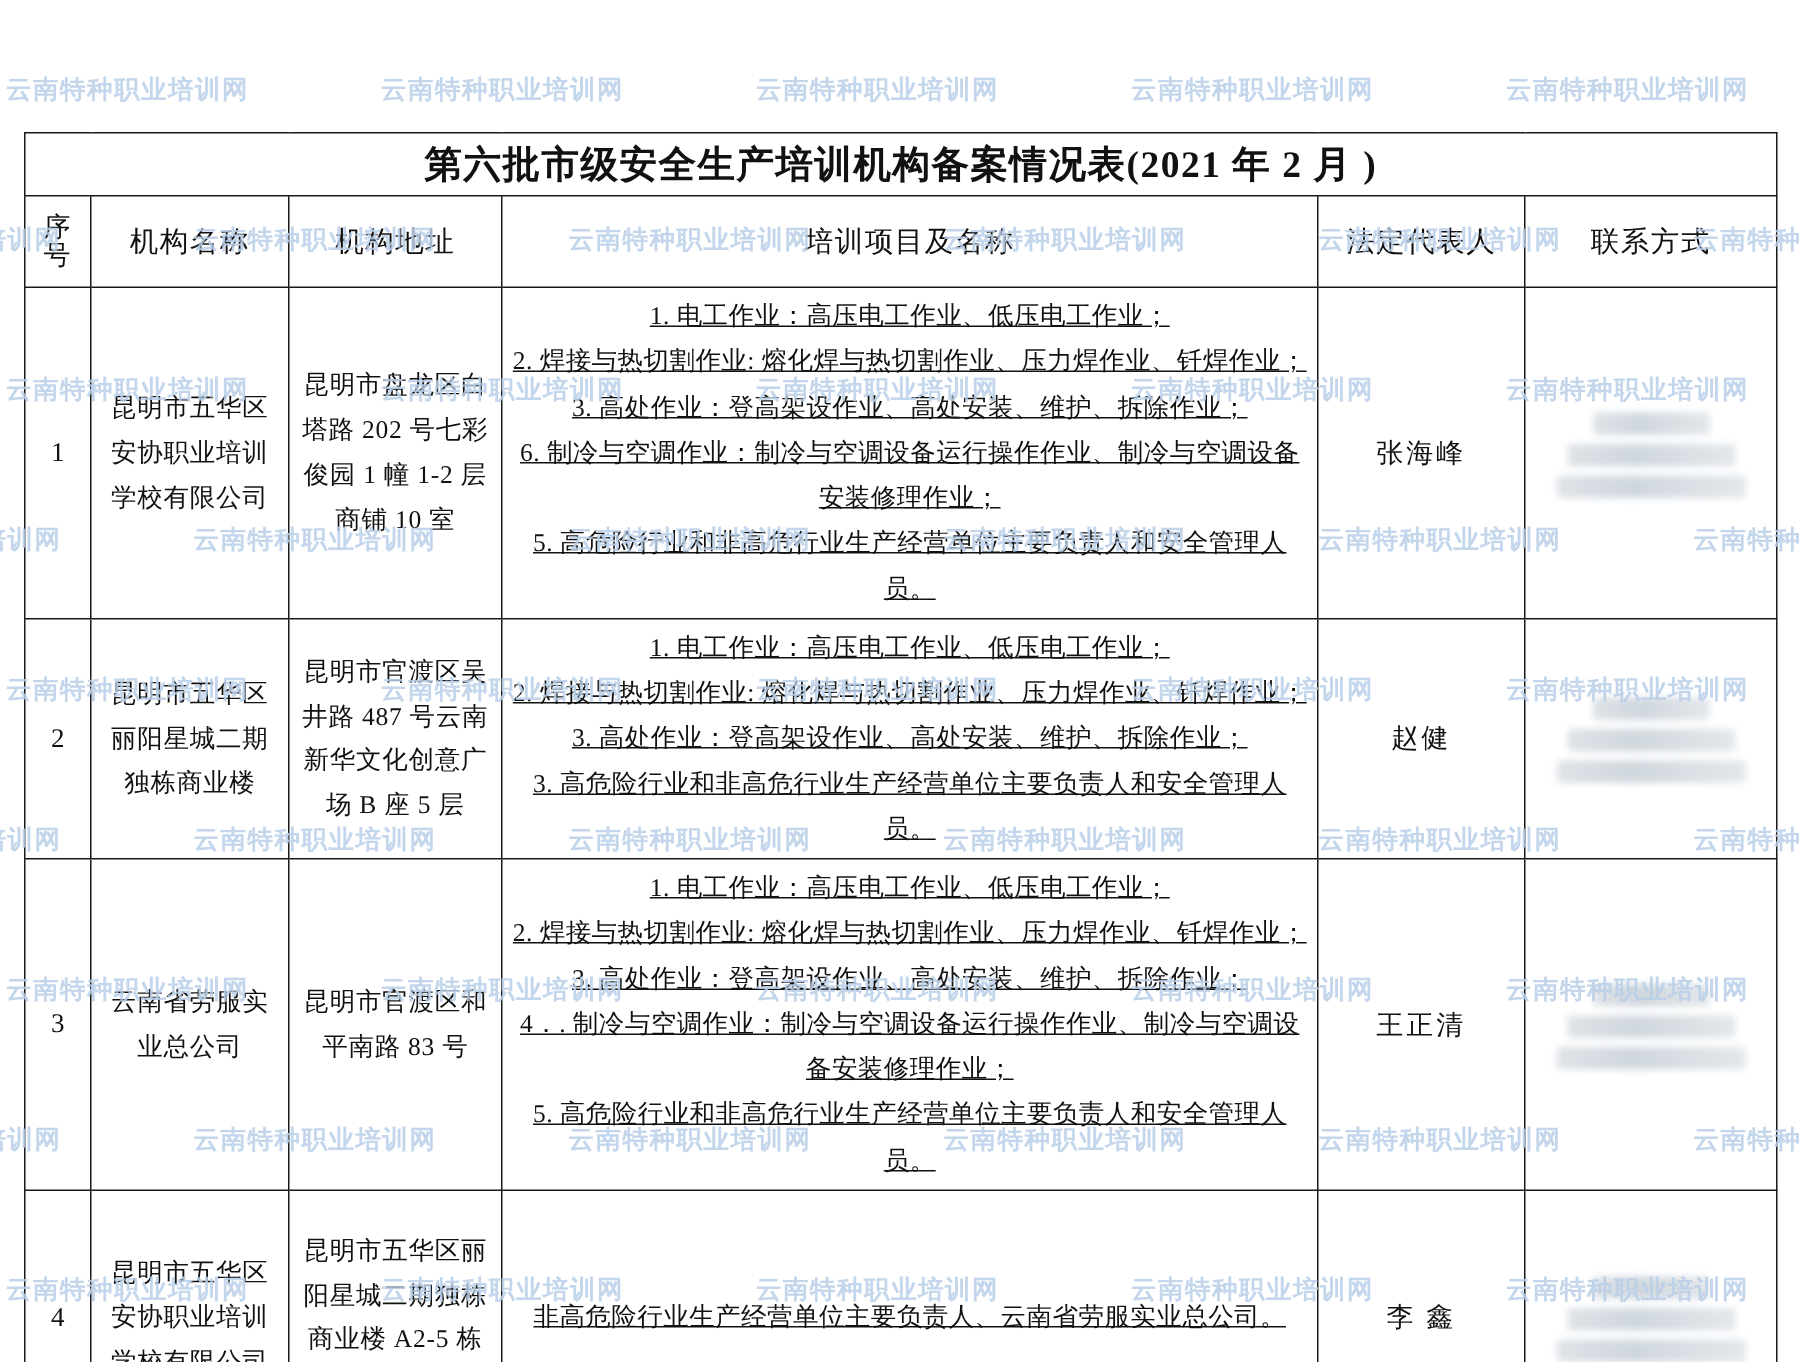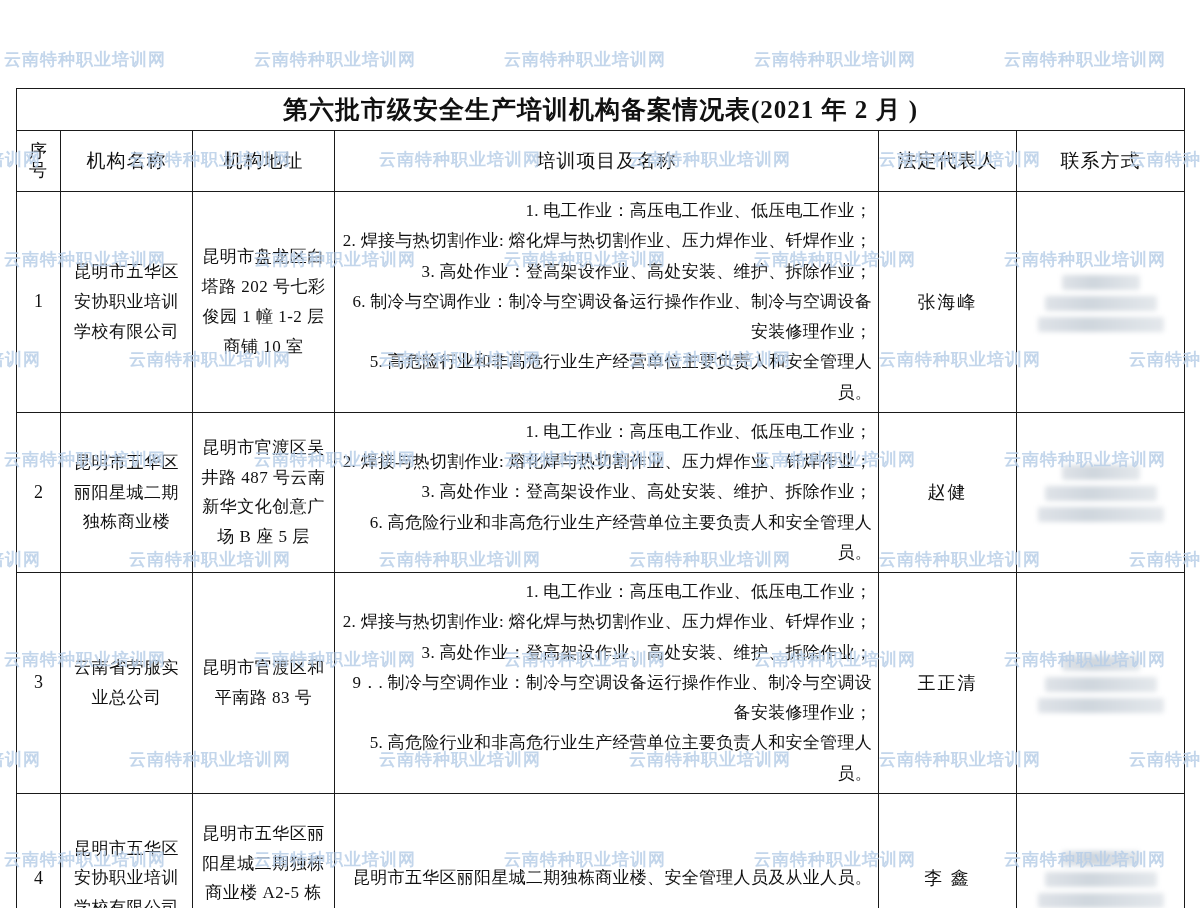--- a/index.html
+++ b/index.html
@@ -82,25 +82,26 @@
     font-size: 17px;
     line-height: 1.75;
     letter-spacing: 0.5px;
   }
   td.rep {
     text-align: center;
     font-size: 18px;
     letter-spacing: 2px;
   }
   td.items {
-    text-align: right;
+    text-align: center;
     font-size: 17px;
     line-height: 1.78;
     letter-spacing: 0.3px;
     padding: 8px 10px;
+    text-decoration: underline;
   }
   td.items .line {
     white-space: normal;
   }
   td.contact {
     position: relative;
   }
 
   
   .redact {
@@ -227,57 +228,57 @@
           </td>
         </tr>
         <tr style="height: 130px;">
           <td class="idx">2</td>
           <td class="org">昆明市五华区丽阳星城二期独栋商业楼</td>
           <td class="addr">昆明市官渡区吴井路 487 号云南新华文化创意广场 B 座 5 层</td>
           <td class="items">
             <div class="line">1. 电工作业：高压电工作业、低压电工作业；</div>
             <div class="line">2. 焊接与热切割作业: 熔化焊与热切割作业、压力焊作业、钎焊作业；</div>
             <div class="line">3. 高处作业：登高架设作业、高处安装、维护、拆除作业；</div>
-            <div class="line">6. 高危险行业和非高危行业生产经营单位主要负责人和安全管理人员。</div>
+            <div class="line">3. 高危险行业和非高危行业生产经营单位主要负责人和安全管理人员。</div>
           </td>
           <td class="rep">赵健</td>
           <td class="contact">
             <div class="redact">
               <span class="r-a"></span>
               <span class="r-b"></span>
               <span class="r-c"></span>
             </div>
           </td>
         </tr>
         <tr style="height: 190px;">
           <td class="idx">3</td>
           <td class="org">云南省劳服实业总公司</td>
           <td class="addr">昆明市官渡区和平南路 83 号</td>
           <td class="items">
             <div class="line">1. 电工作业：高压电工作业、低压电工作业；</div>
             <div class="line">2. 焊接与热切割作业: 熔化焊与热切割作业、压力焊作业、钎焊作业；</div>
             <div class="line">3. 高处作业：登高架设作业、高处安装、维护、拆除作业；</div>
-            <div class="line">9．. 制冷与空调作业：制冷与空调设备运行操作作业、制冷与空调设备安装修理作业；</div>
+            <div class="line">4．. 制冷与空调作业：制冷与空调设备运行操作作业、制冷与空调设备安装修理作业；</div>
             <div class="line">5. 高危险行业和非高危行业生产经营单位主要负责人和安全管理人员。</div>
           </td>
           <td class="rep">王正清</td>
           <td class="contact">
             <div class="redact">
               <span class="r-a"></span>
               <span class="r-b"></span>
               <span class="r-c"></span>
             </div>
           </td>
         </tr>
         <tr style="height: 170px;">
           <td class="idx">4</td>
           <td class="org">昆明市五华区安协职业培训学校有限公司</td>
           <td class="addr">昆明市五华区丽阳星城二期独栋商业楼 A2-5 栋三楼</td>
           <td class="items">
-            <div class="line">昆明市五华区丽阳星城二期独栋商业楼、安全管理人员及从业人员。</div>
+            <div class="line">非高危险行业生产经营单位主要负责人、云南省劳服实业总公司。</div>
           </td>
           <td class="rep">李 鑫</td>
           <td class="contact">
             <div class="redact">
               <span class="r-a"></span>
               <span class="r-b"></span>
               <span class="r-c"></span>
             </div>
           </td>
         </tr>

